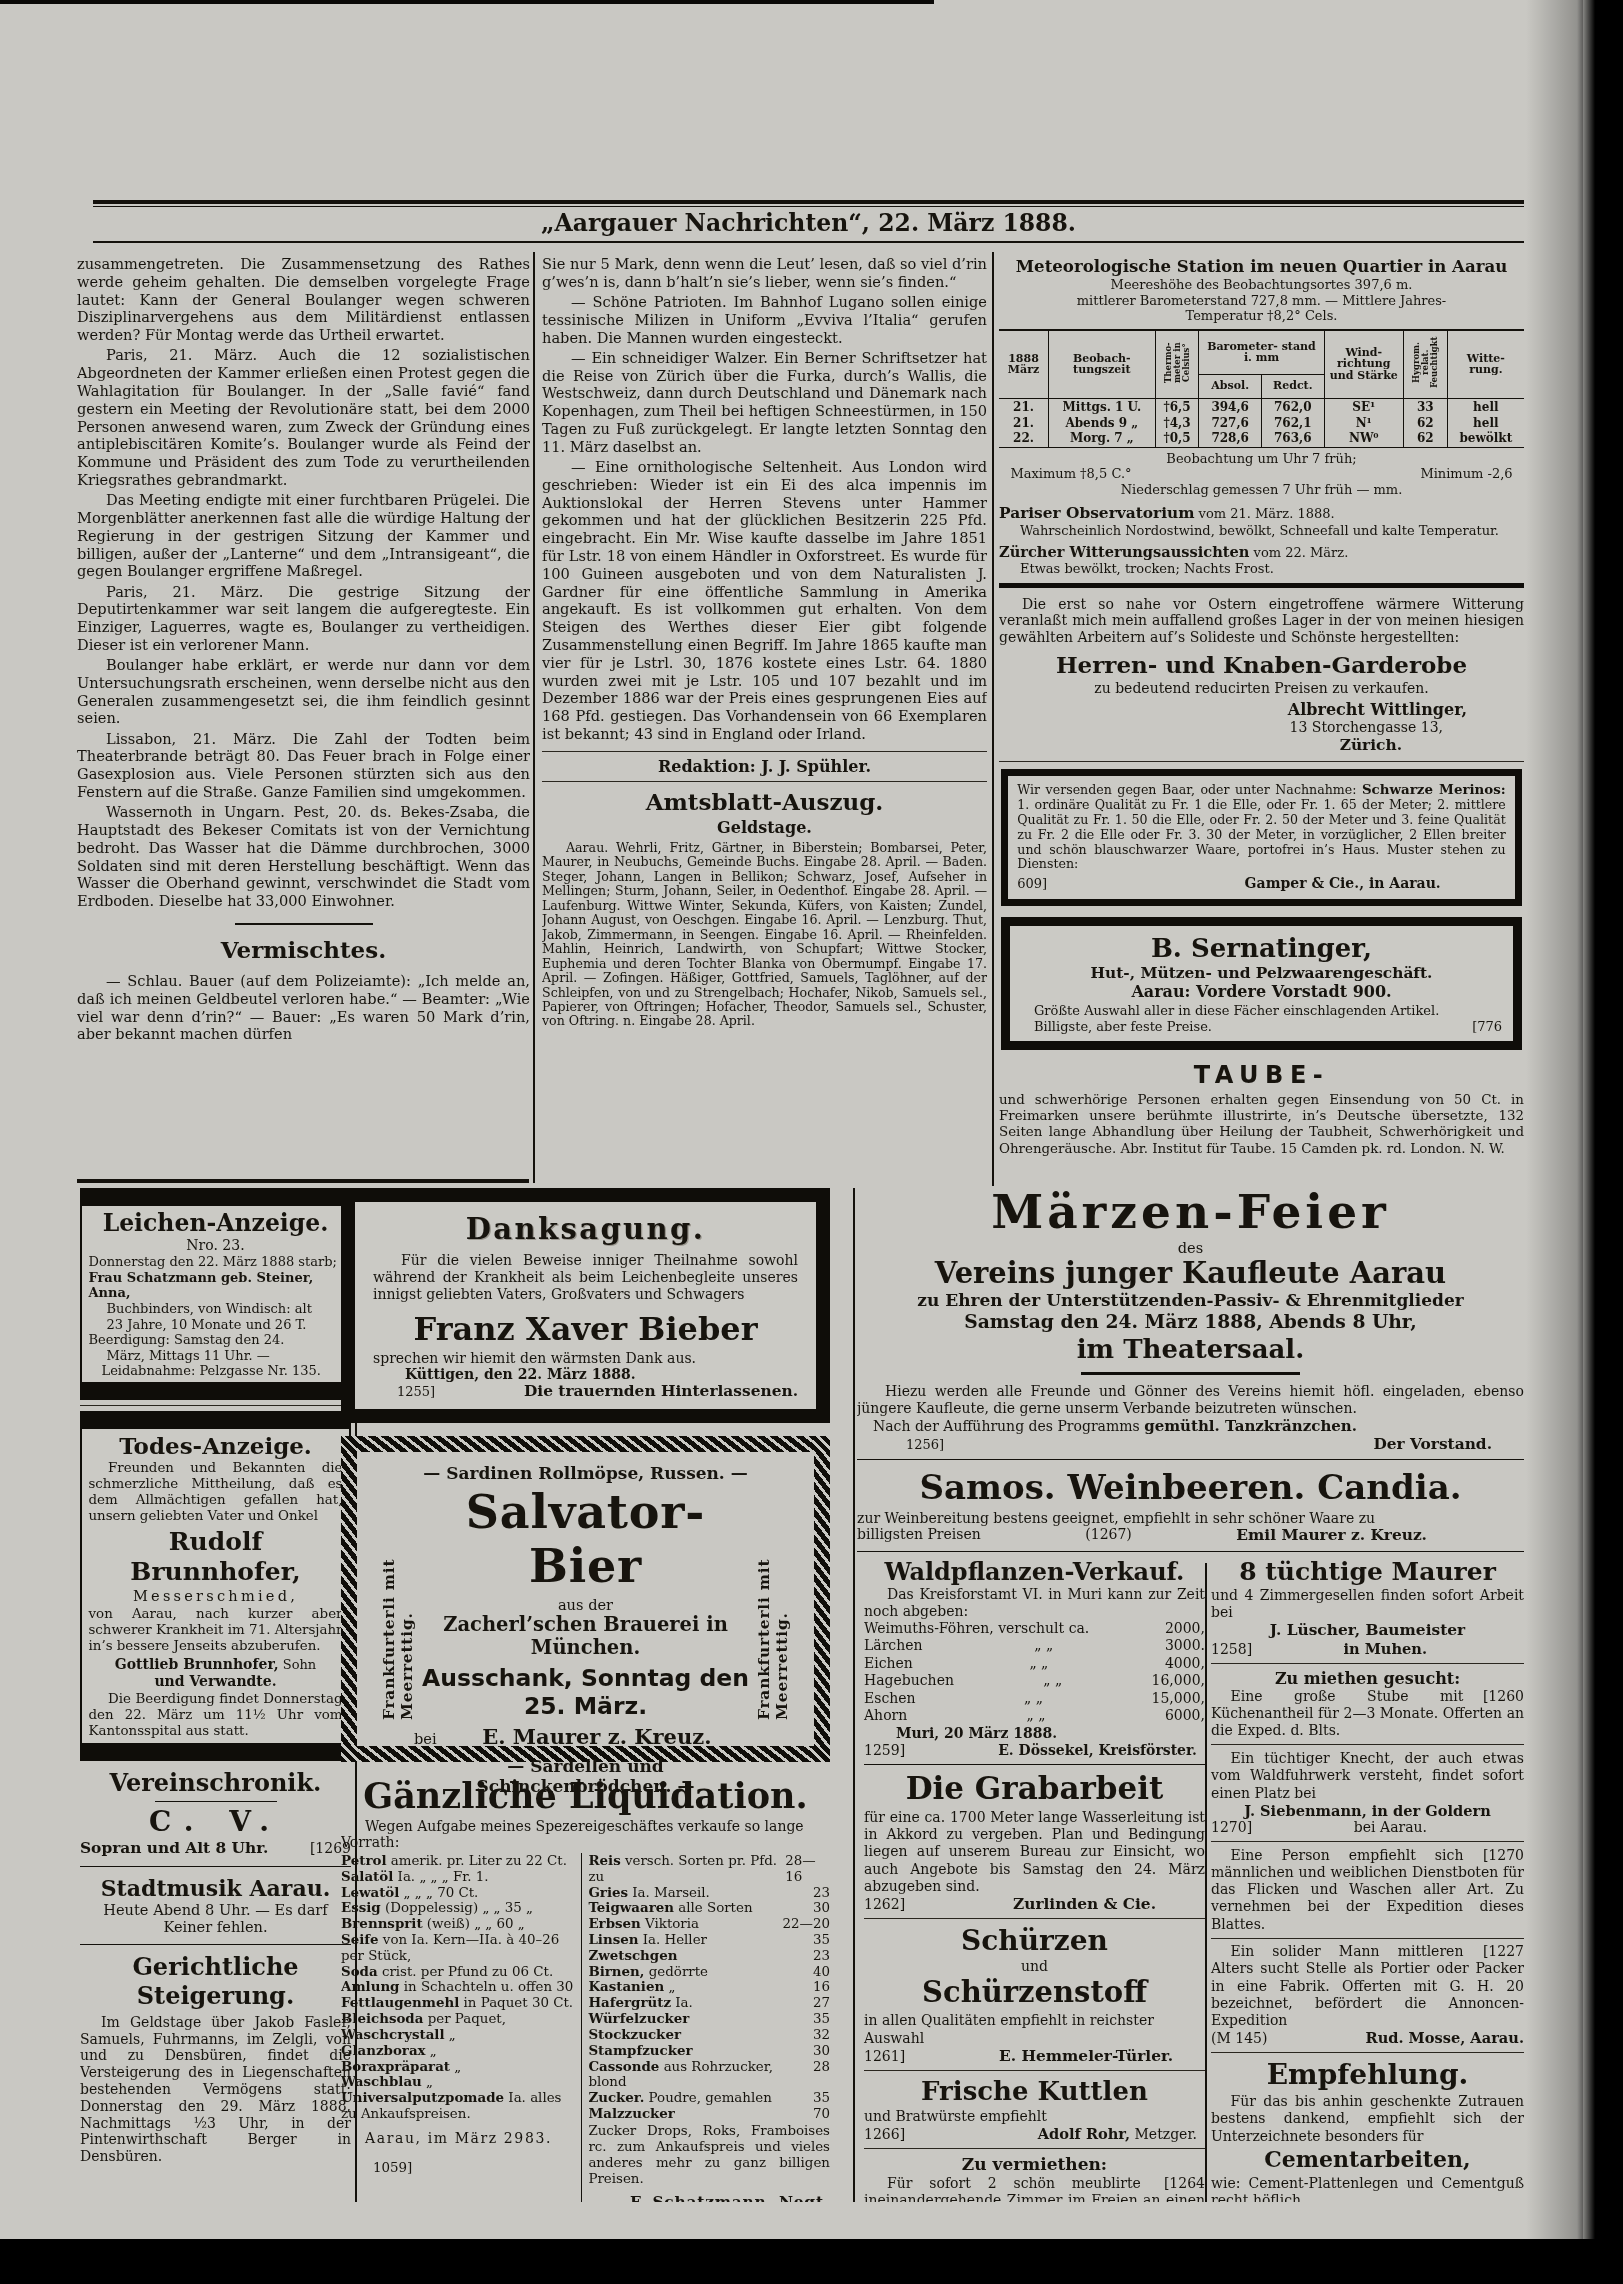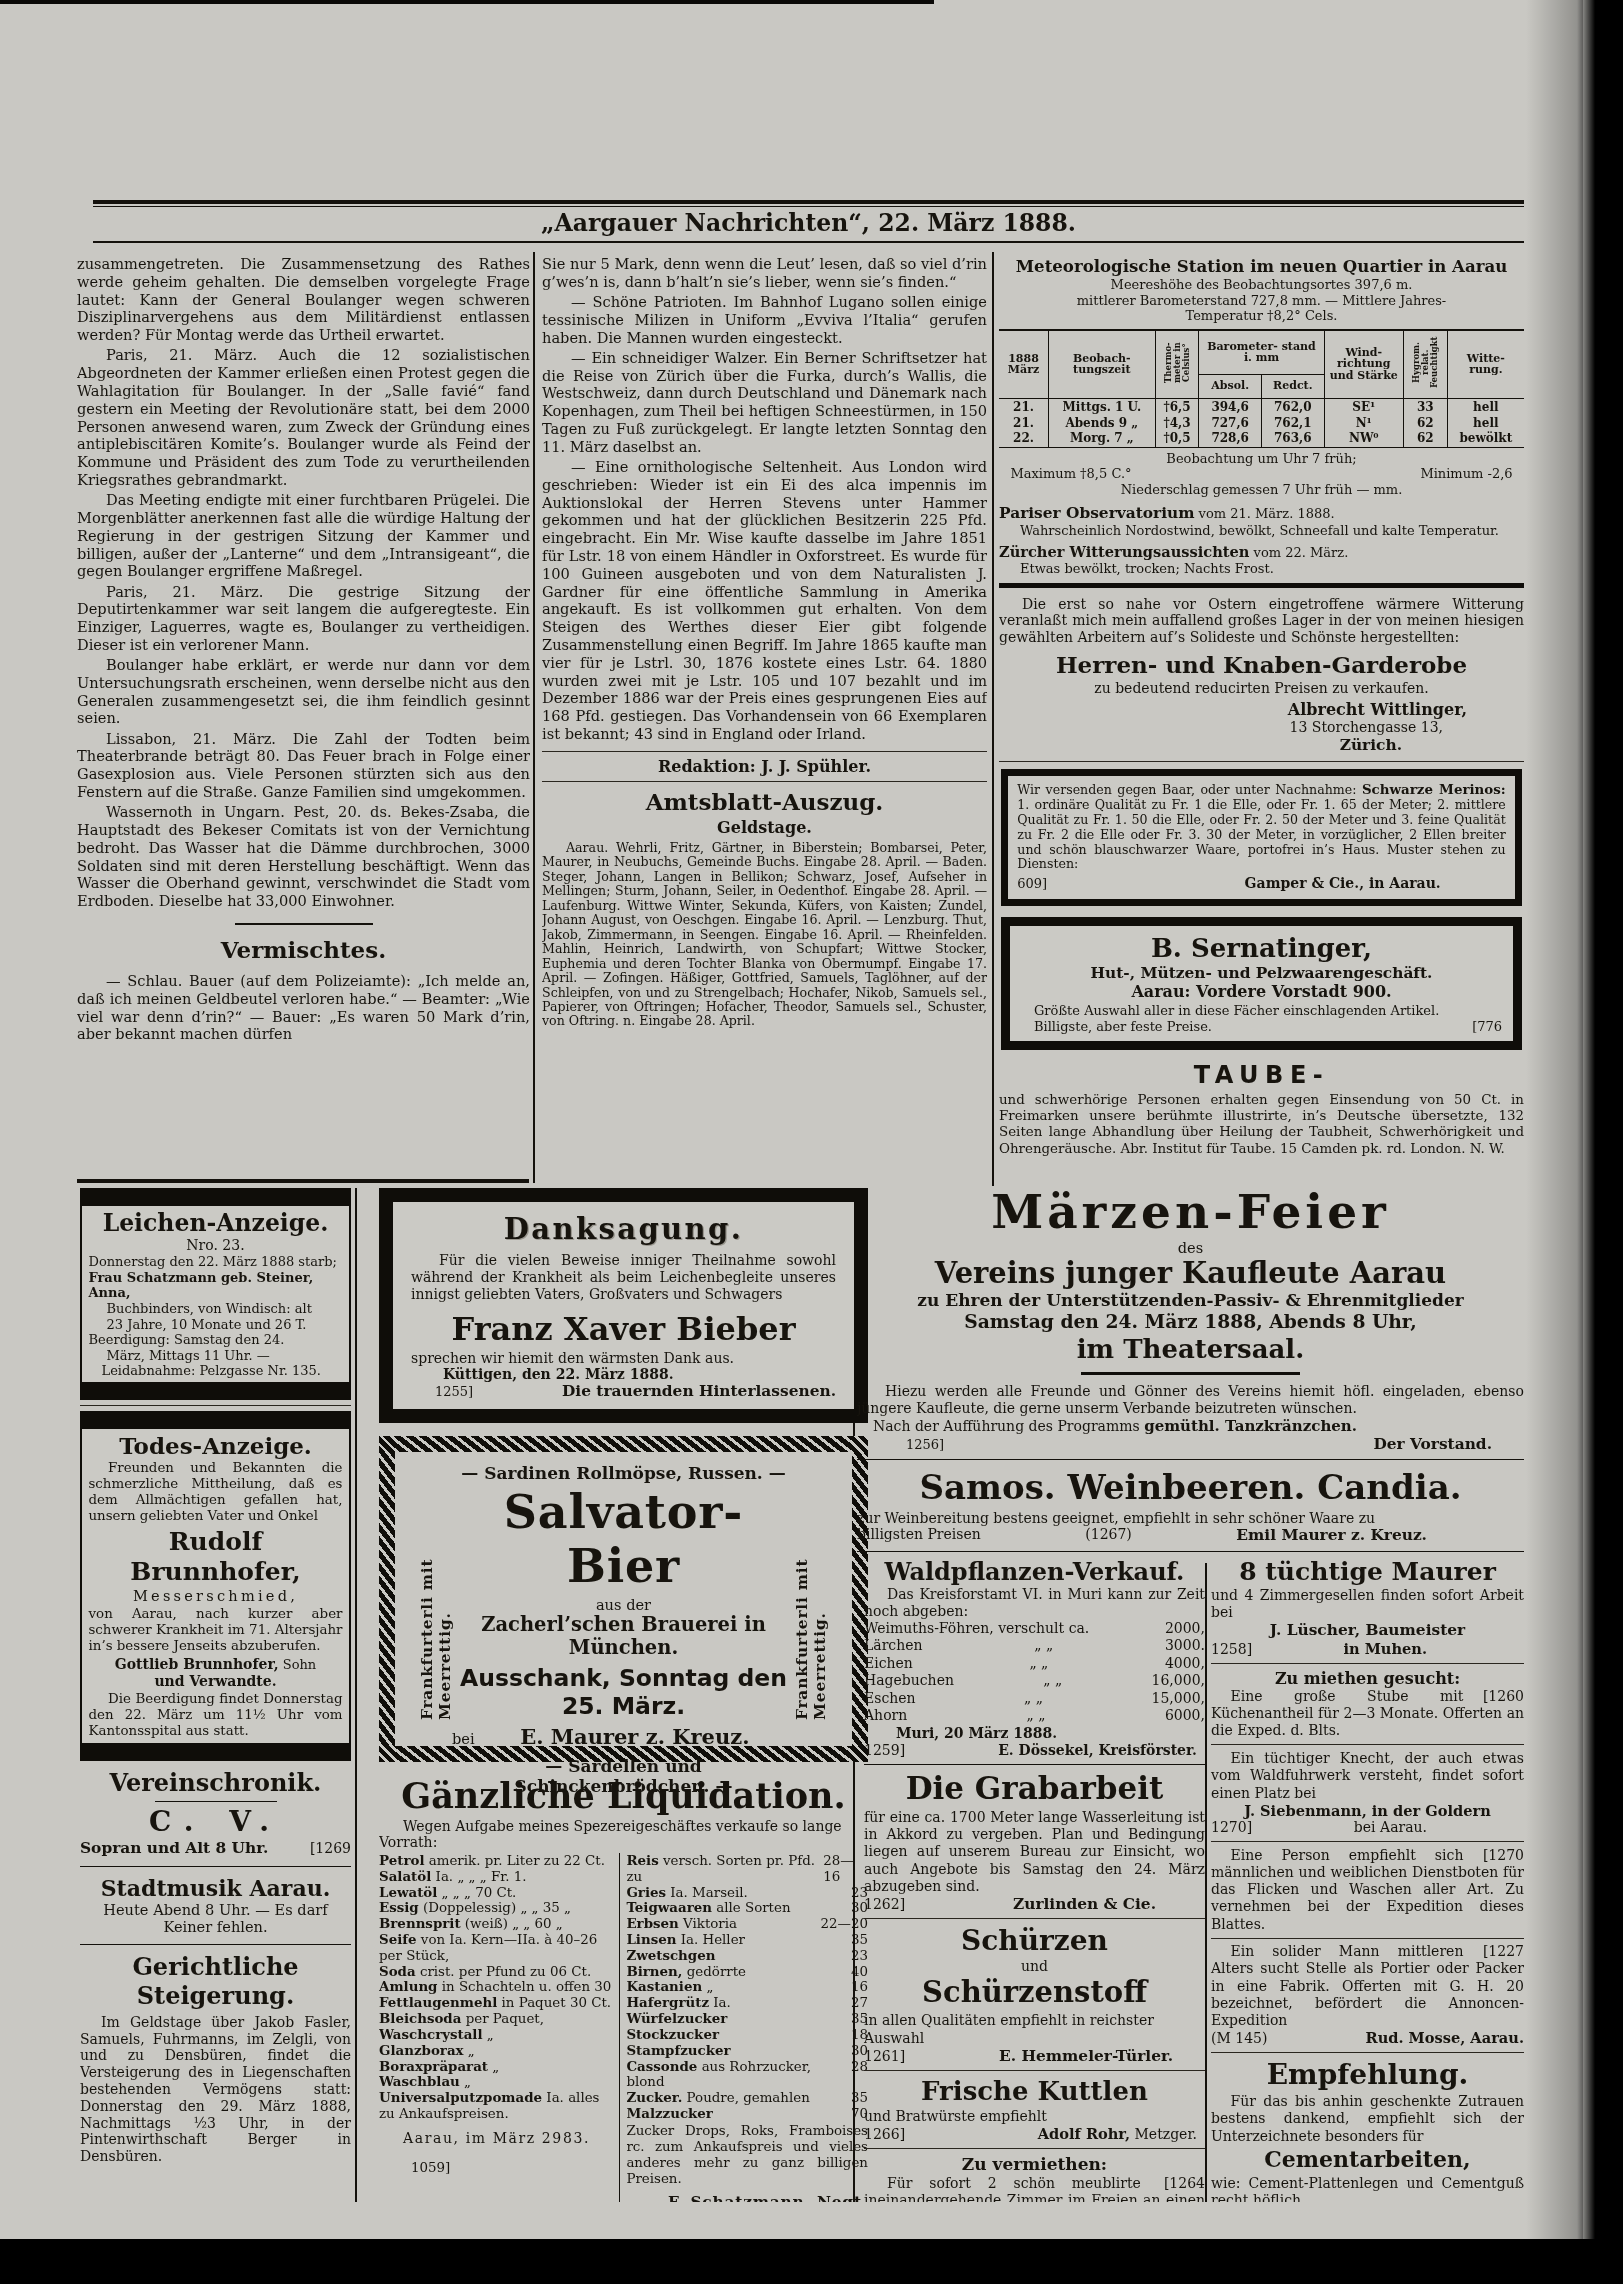--- a/index.html
+++ b/index.html
@@ -235,21 +235,21 @@
     <hr>
     <div class="center b" style="font-size:22px;">Stadtmusik Aarau.</div>
     <div class="center" style="font-size:14.6px;">Heute Abend 8 Uhr. — Es darf</div>
     <div class="center" style="font-size:14.6px;">Keiner fehlen.</div>
     <hr>
     <div class="center b" style="font-size:24px;font-weight:600;">Gerichtliche Steigerung.</div>
     <p style="margin:3.2px 0 0 0;text-align:justify;text-indent:21px;font-size:14px;">Im Geldstage über Jakob Fasler, Samuels, Fuhrmanns, im Zelgli, von und zu Densbüren, findet die Versteigerung des in Liegenschaften bestehenden Vermögens statt: Donnerstag den 29. März 1888, Nachmittags ½3 Uhr, in der Pintenwirthschaft Berger in Densbüren.</p>
 
   </div>
 
-  <div class="abs" style="left:379px;top:1188px;width:489px;height:1014px;overflow:hidden;">
+  <div class="abs" style="left:341px;top:1188px;width:489px;height:1014px;overflow:hidden;">
     <div class="boxheavy" style="border-width:14px;padding:9.7px 18px;">
       <div class="center b" style="font-size:29px;letter-spacing:2.4px;text-shadow:1.2px 1.2px 0 #9a978f;">Danksagung.</div>
       <p style="margin:6.5px 0 0 0;text-align:justify;text-indent:28px;font-size:14px;line-height:1.22;">Für die vielen Beweise inniger Theilnahme sowohl während der Krankheit als beim Leichenbegleite unseres innigst geliebten Vaters, Großvaters und Schwagers</p>
       <div class="center b" style="font-size:32px;margin:6.5px 0 1.6px 0;">Franz Xaver Bieber</div>
       <div style="font-size:14px;">sprechen wir hiemit den wärmsten Dank aus.</div>
       <div class="b" style="font-size:14px;text-indent:32px;">Küttigen, den 22. März 1888.</div>
       <div class="refrow">
         <span style="font-size:13px;margin-left:24px;">1255]</span>
         <span class="b" style="font-size:15.4px;">Die trauernden Hinterlassenen.</span>
       </div>
@@ -359,21 +359,21 @@
           <div class="liqrow">
               <span><b class="nm">Hafergrütz</b> <span>Ia.</span></span>
               <span>27</span>
             </div>
           <div class="liqrow">
               <span><b class="nm">Würfelzucker</b> <span></span></span>
               <span>35</span>
             </div>
           <div class="liqrow">
               <span><b class="nm">Stockzucker</b> <span></span></span>
-              <span>18</span>
+              <span>32</span>
             </div>
           <div class="liqrow">
               <span><b class="nm">Stampfzucker</b> <span></span></span>
               <span>30</span>
             </div>
           <div class="liqrow">
               <span><b class="nm">Cassonde</b> <span>aus Rohrzucker, blond</span></span>
               <span>28</span>
             </div>
           <div class="liqrow">

